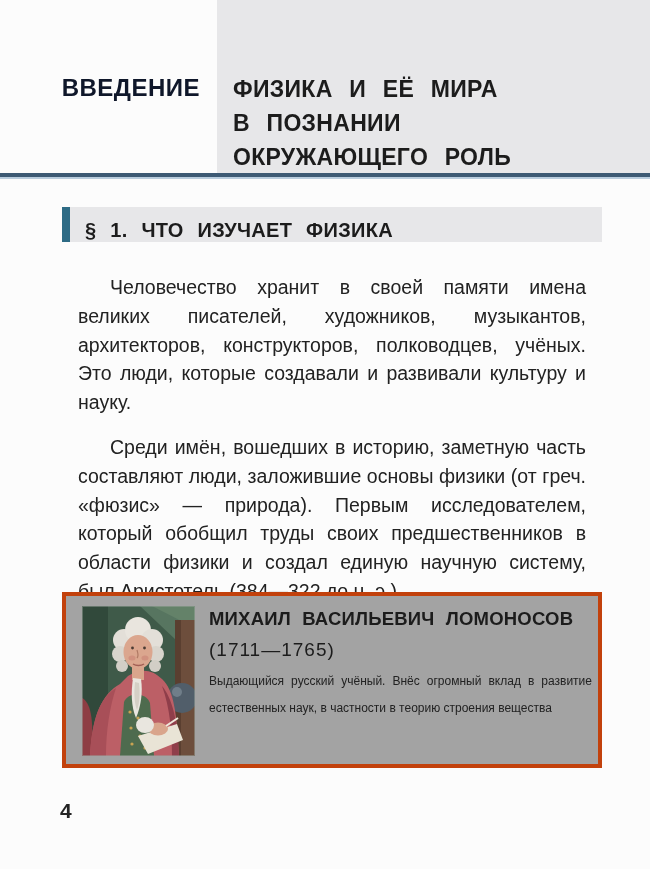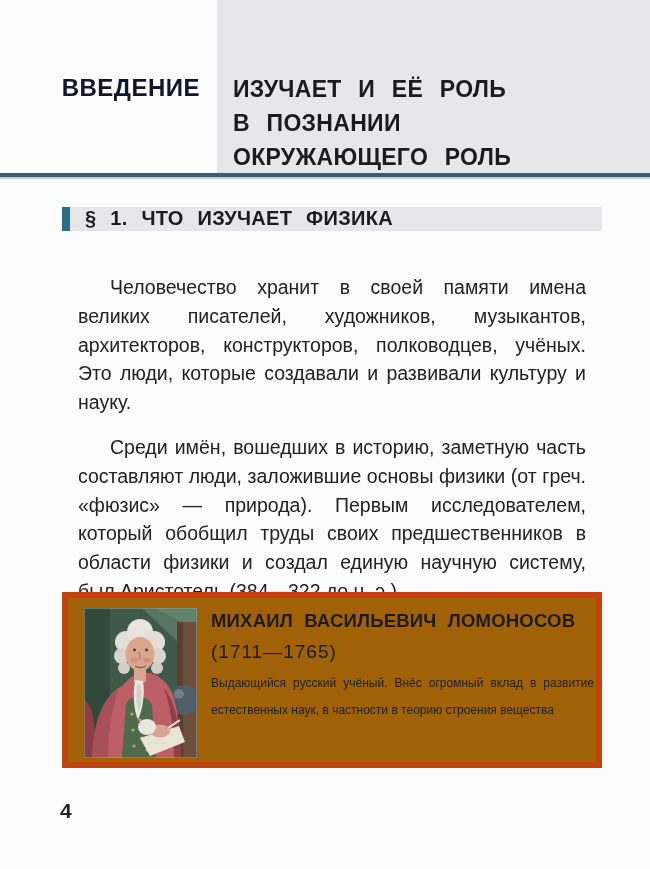--- a/index.html
+++ b/index.html
@@ -33,25 +33,25 @@
   }
   .header-rule {
     position: absolute; left: 0; top: 173px; width: 650px; height: 4px;
     background: #3d5a74;
     border-bottom: 2px solid #b9cdde;
   }
 
   
   .section-bar {
     position: absolute; left: 62px; top: 207px;
-    width: 540px; height: 24px;
+    width: 540px; height: 35px;
     background: #e7e7e9;
     border-left: 8px solid #2e6b85;
     box-sizing: border-box;
-    display: flex; align-items: flex-start;
+    display: flex; align-items: flex-end;
   }
   .section-heading {
     margin-left: 15px;
     font-weight: bold; font-size: 20px;
     letter-spacing: 0.3px; word-spacing: 8px;
     color: #1c1c1c;
   }
 
   
   .bodytext {
@@ -60,23 +60,23 @@
     text-align: justify;
     color: #222222;
   }
   .bodytext p { margin: 16px; text-indent: 32px; }
   .bold-name { font-weight: normal; }
 
   
   .infobox {
     position: absolute; left: 62px; top: 592px;
     width: 540px; height: 176px;
-    border: 6px solid #c2410c;
+    border: 4px solid #c2410c;
     box-sizing: border-box;
-    background: #a16207;
+    background: #a3a3a3;
     padding-left: 33px;
   }
   .portrait-frame {
     position: absolute; left: 16px; top: 10px;
     width: 113px; height: 150px;
   }
   .portrait-frame svg { display: block; width: 113px; height: 150px; }
   .infobox-text {
     position: absolute; left: 143px; top: 10px; width: 383px;
   }
@@ -105,21 +105,21 @@
     font-weight: bold; font-size: 21px;
     color: #242424;
   }
 </style>
 </head>
 <body>
 
 <div class="header-band"></div>
 <div class="kicker">ВВЕДЕНИЕ</div>
 <div class="chapter-title">
-  <div>ИЗУЧАЕТ  И  ЕЁ  РОЛЬ</div>
+  <div>ФИЗИКА  И  ЕЁ  МИРА</div>
   <div>В  ПОЗНАНИИ</div>
   <div>ОКРУЖАЮЩЕГО  РОЛЬ</div>
 </div>
 <div class="header-rule"></div>
 
 <div class="section-bar">
   <div class="section-heading">§ 1.  ЧТО  ИЗУЧАЕТ  ФИЗИКА</div>
 </div>
 
 <div class="bodytext">

